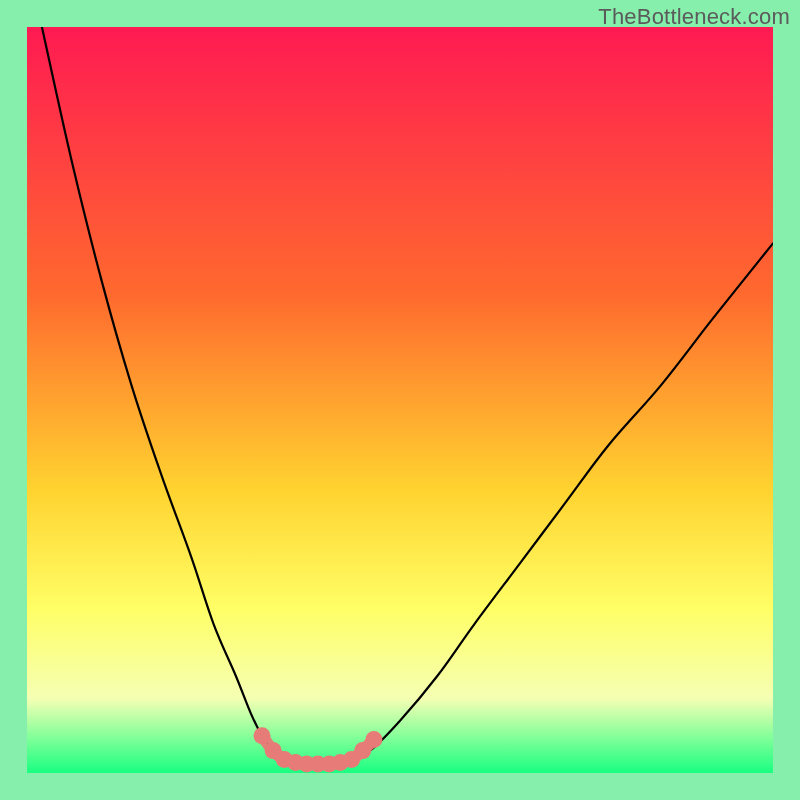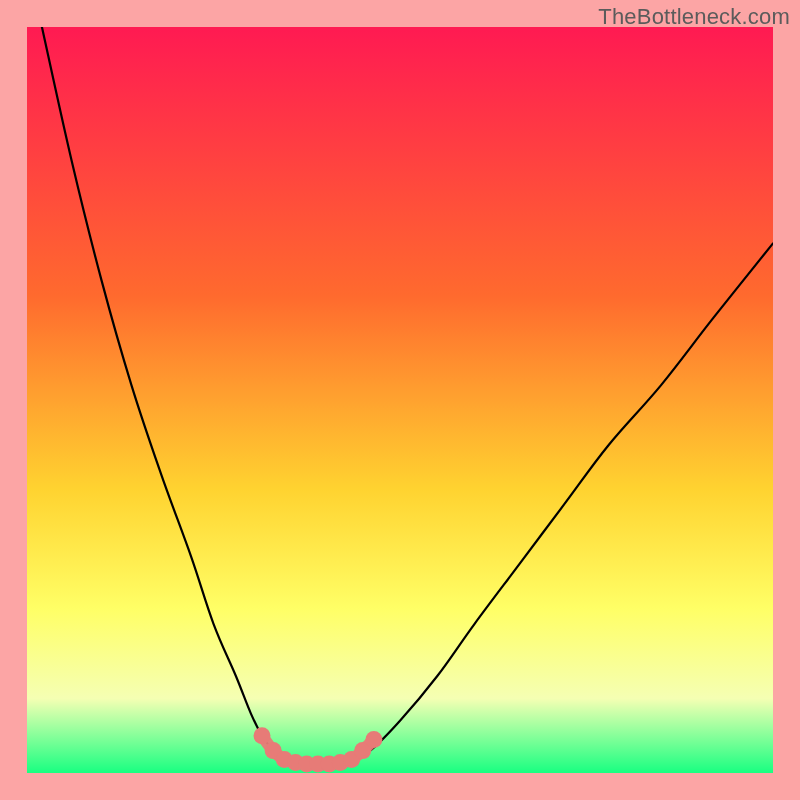--- a/index.html
+++ b/index.html
@@ -7,21 +7,21 @@
     padding: 0;
     width: 800px;
     height: 800px;
     overflow: hidden;
     background: #000;
     font-family: Arial, Helvetica, sans-serif;
   }
   .frame {
     position: absolute;
     inset: 0;
-    background: #fca5a5;
+    background: #86efac;
   }
   .plot-area {
     position: absolute;
     left: 27px;
     top: 27px;
     width: 746px;
     height: 746px;
     overflow: hidden;
   }
   .watermark {

